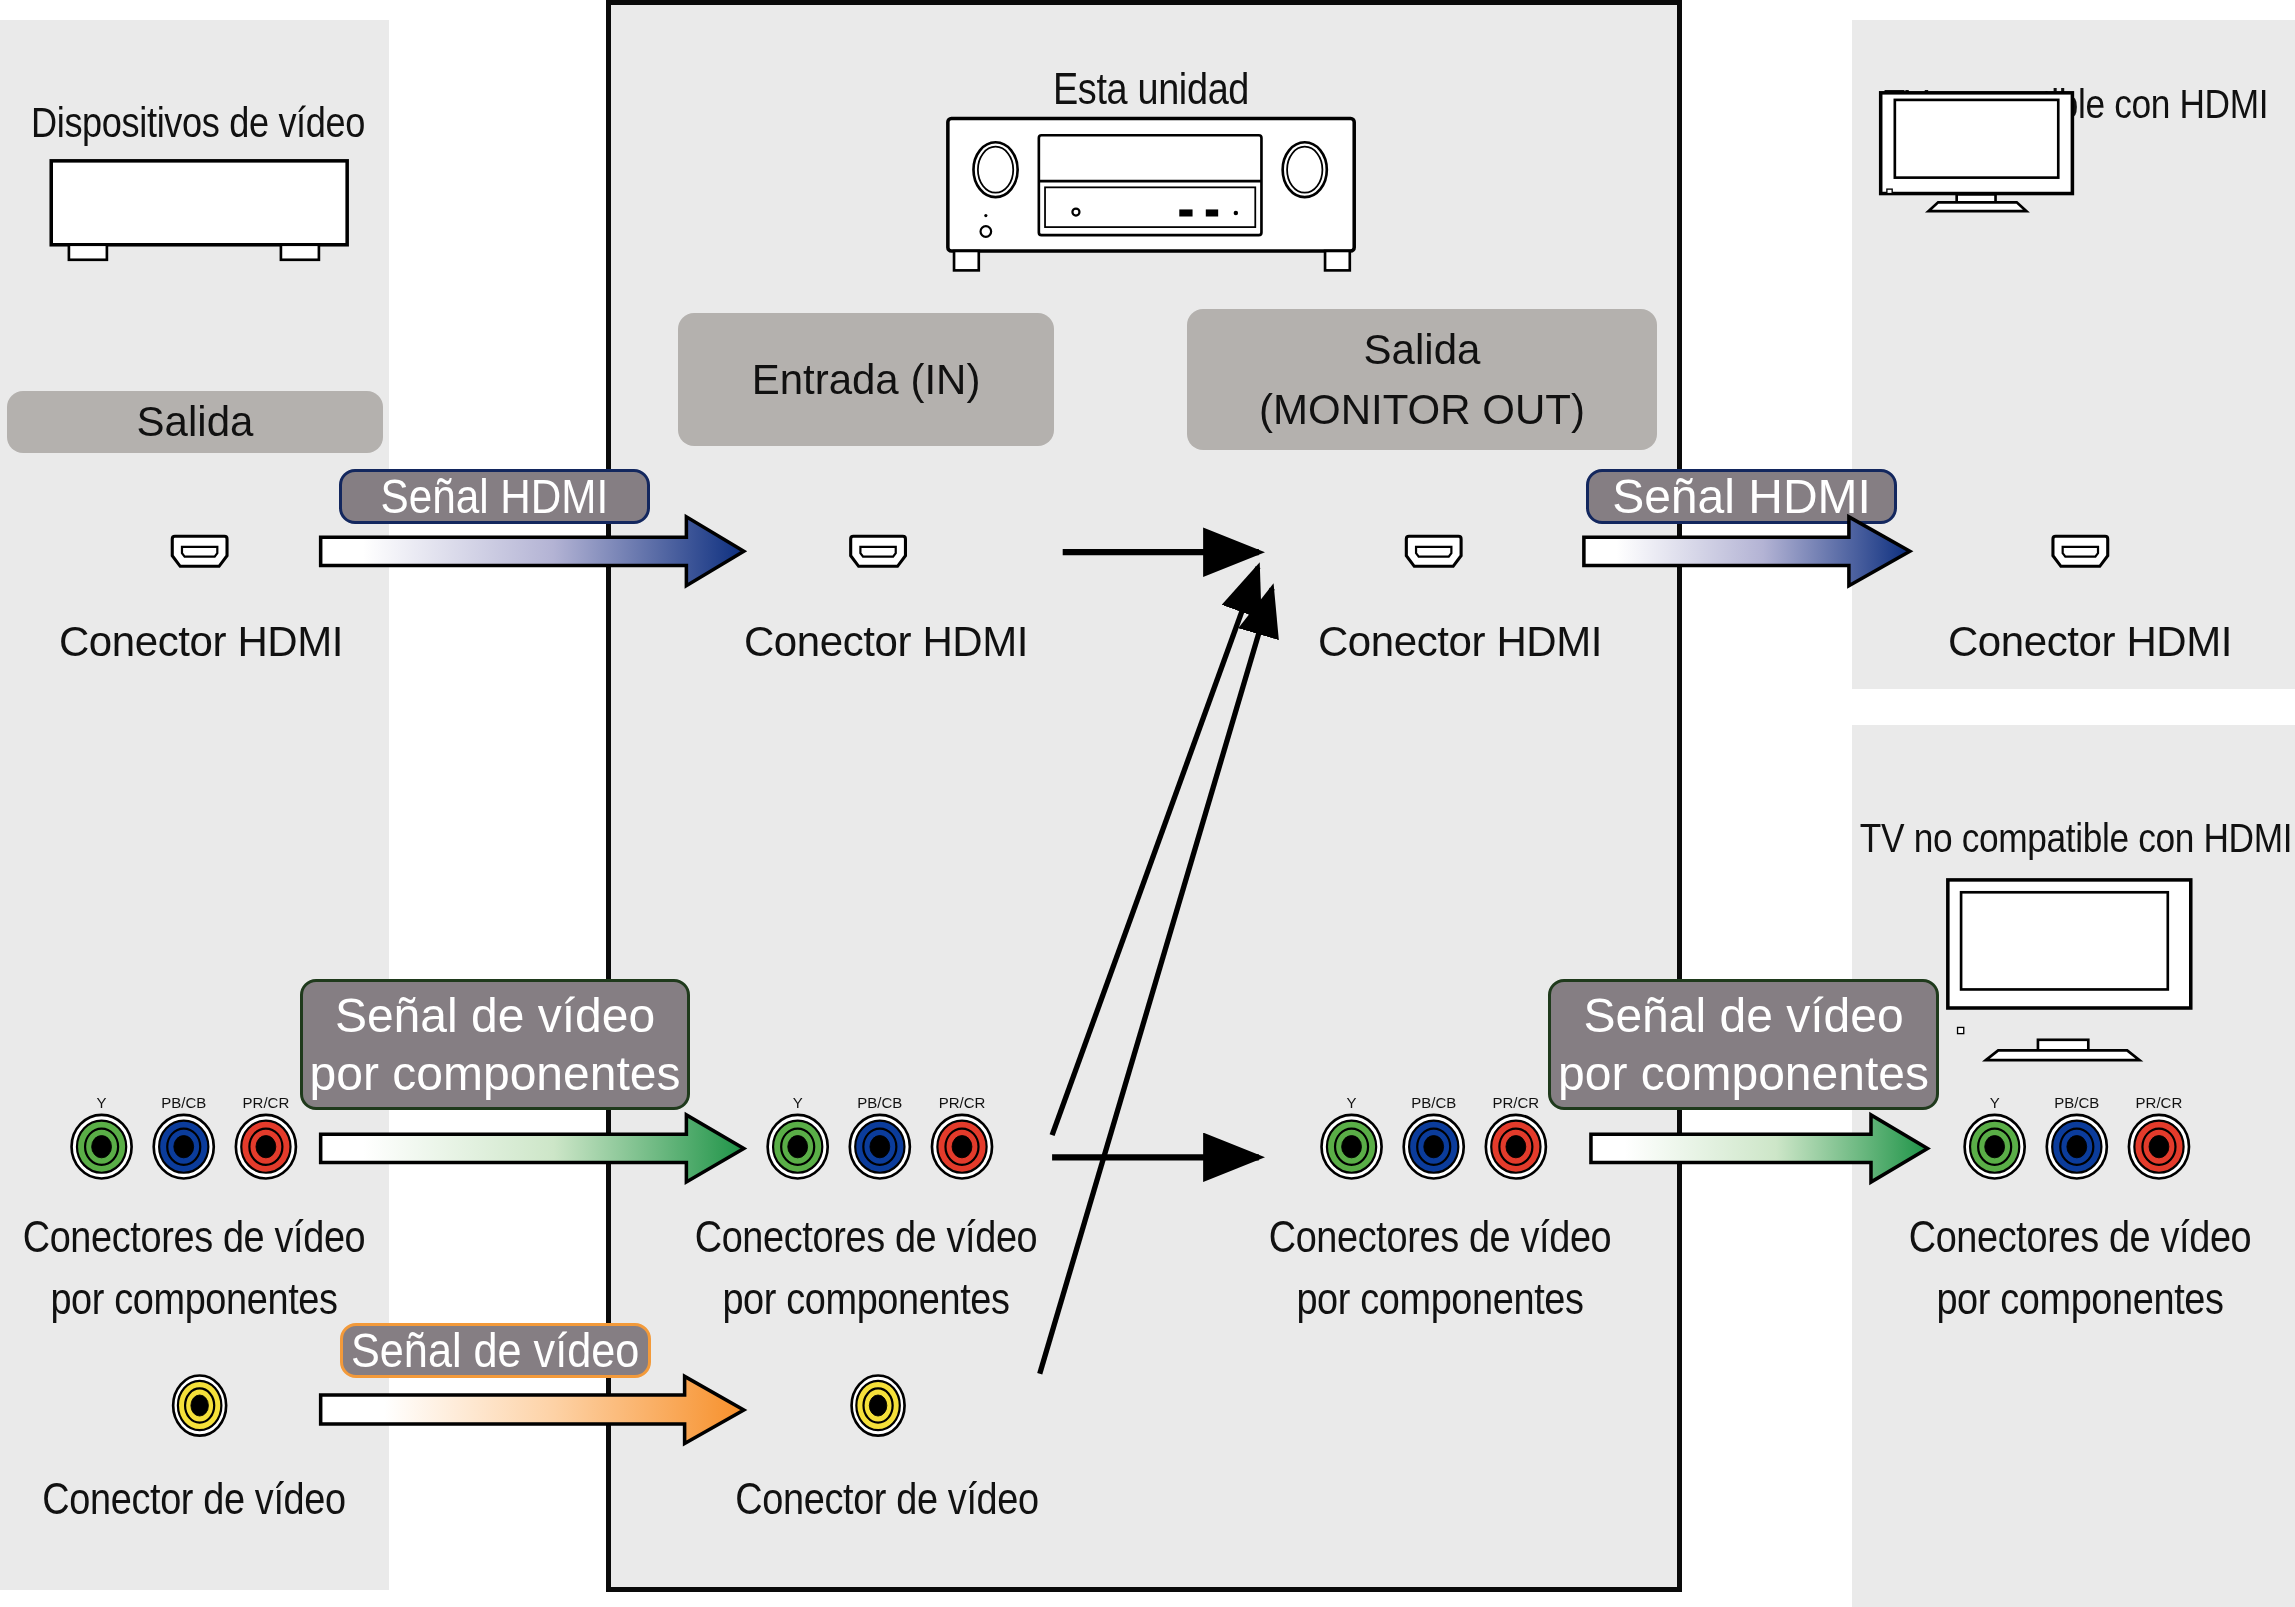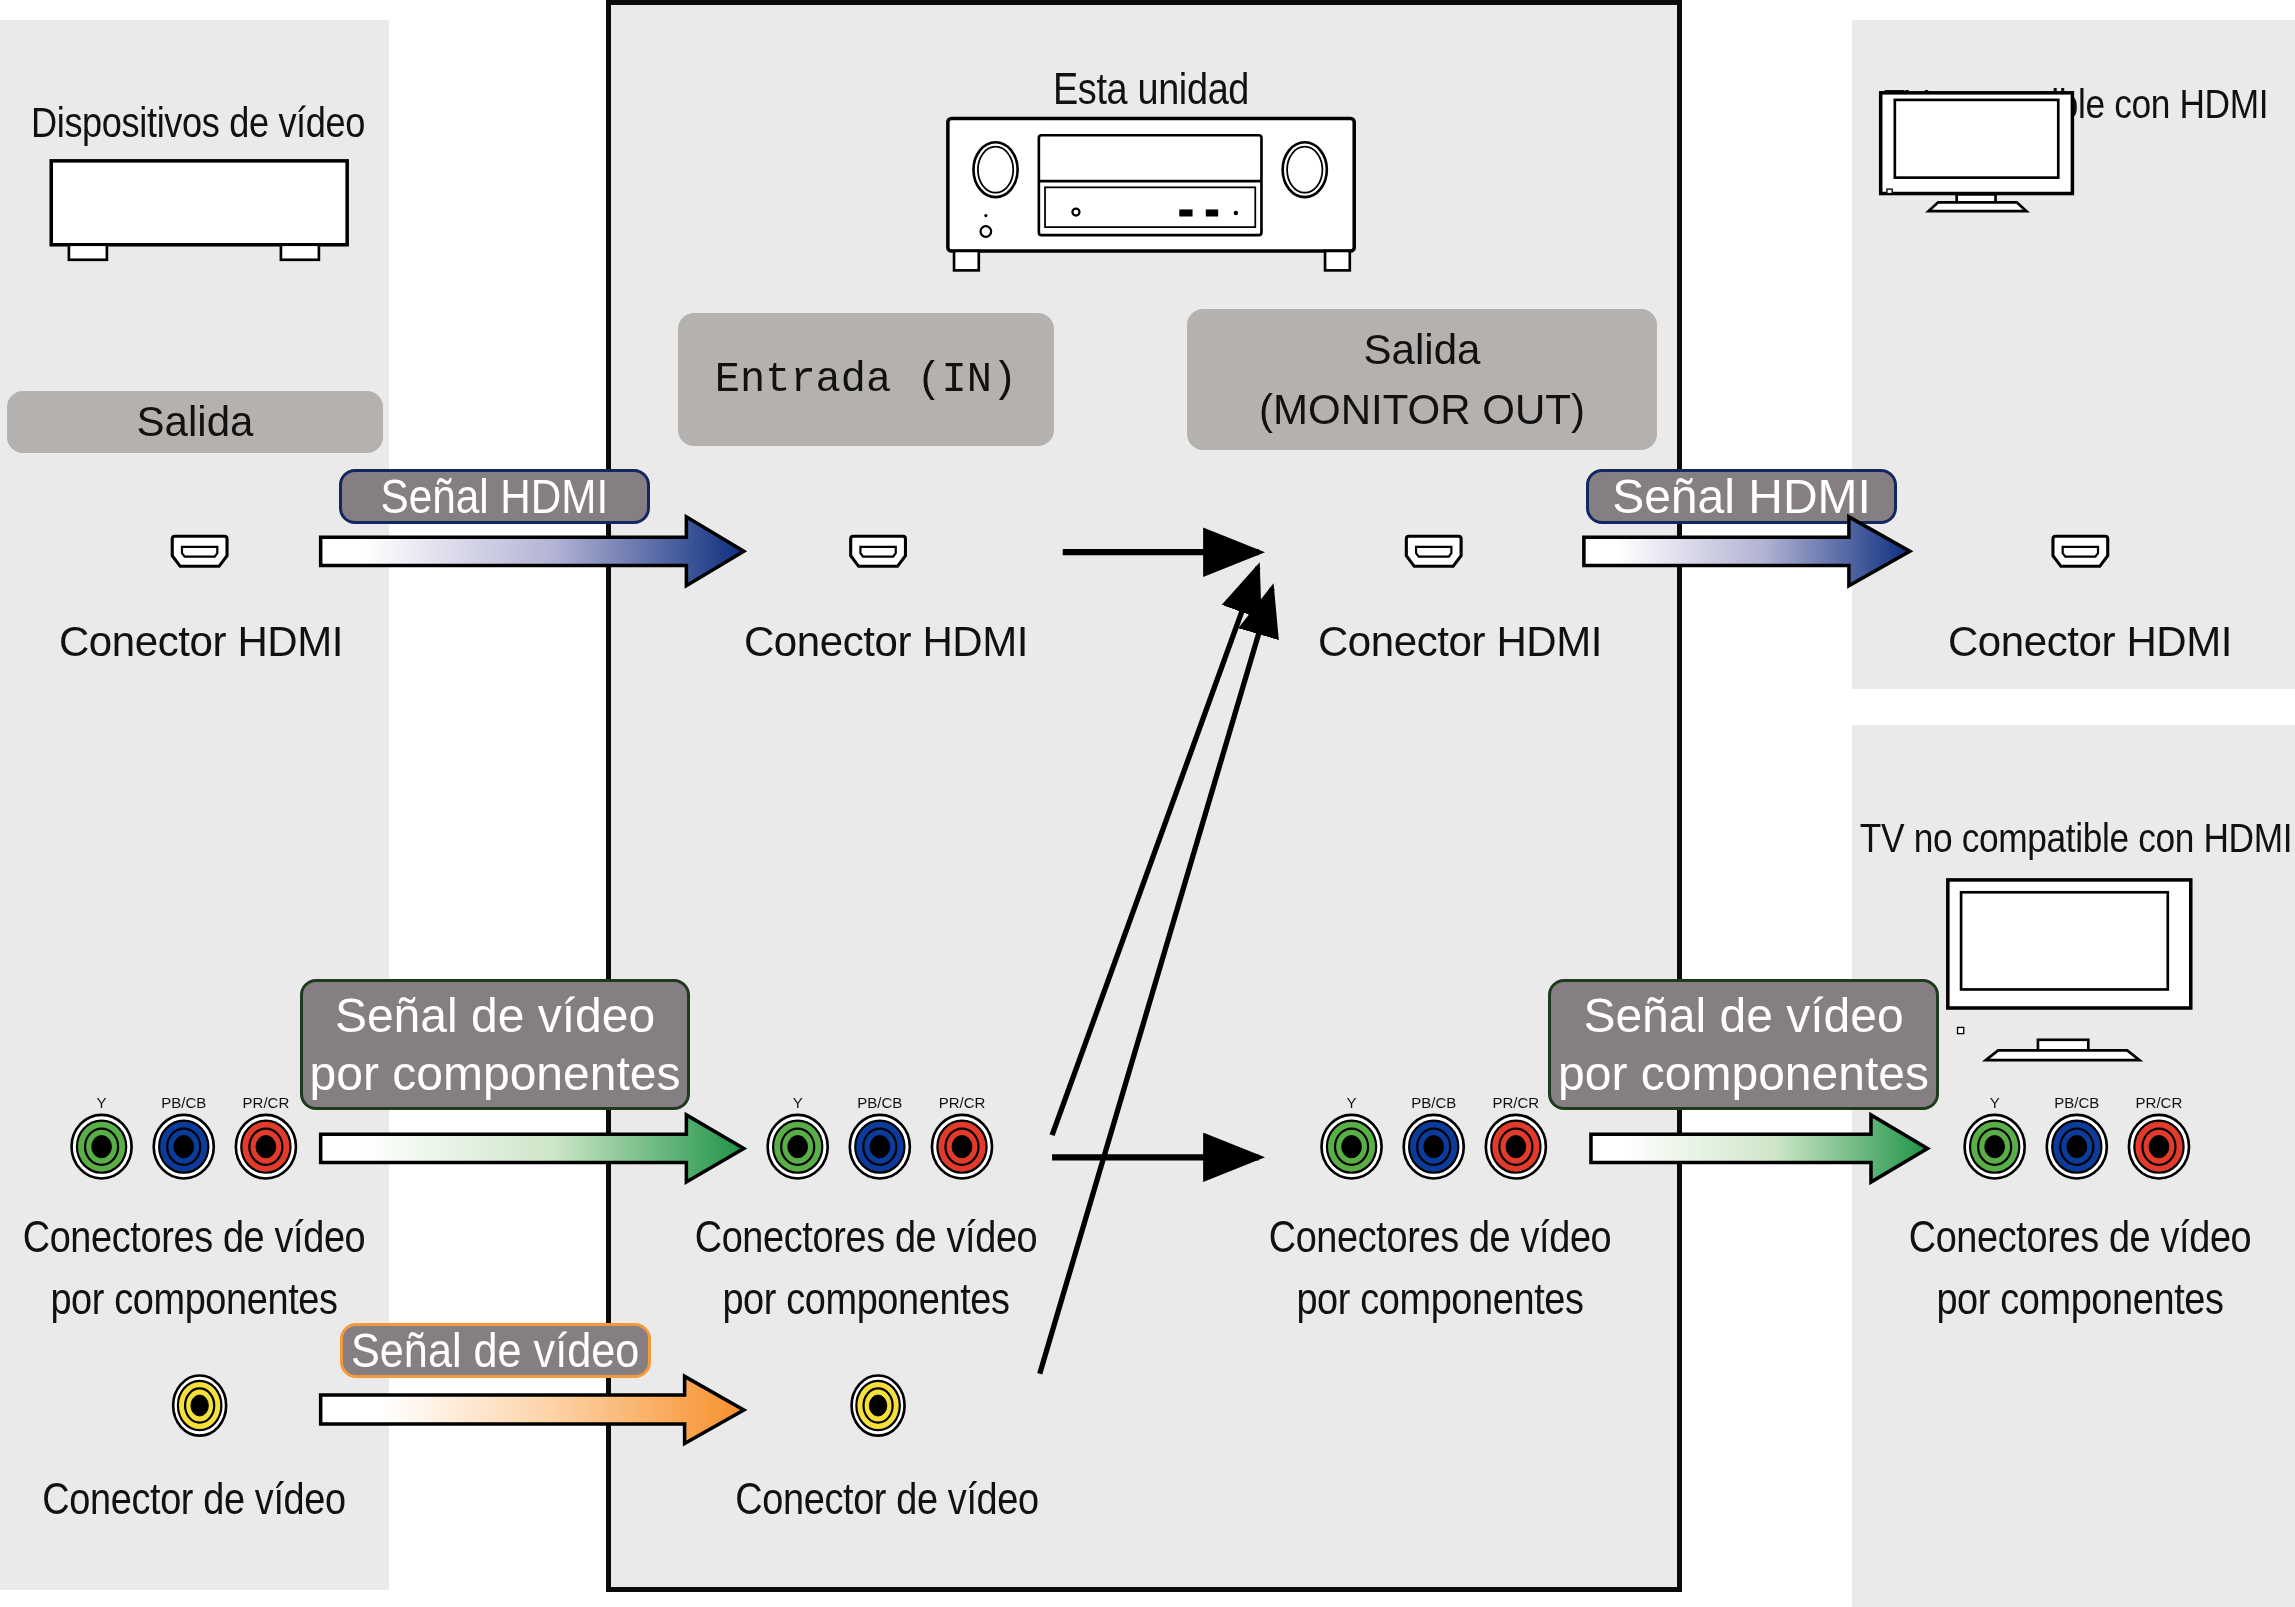--- a/index.html
+++ b/index.html
@@ -27,21 +27,21 @@
 <body>
 
 <div class="panel" style="left:0;top:20.3px;width:389px;height:1570px;"></div>
 <div class="center-box"></div>
 <div class="panel" style="left:1852px;top:20.3px;width:444px;height:669px;"></div>
 <div class="panel" style="left:1852px;top:725px;width:444px;height:883px;"></div>
 
 <div class="pill" style="left:7px;top:391px;width:376px;height:62px;">
   <span>Salida</span>
 </div>
-<div class="pill" style="left:678px;top:313px;width:376px;height:133px;font-family:Liberation Mono, monospace;">
+<div class="pill" style="left:678px;top:313px;width:376px;height:133px;">
   <span>Entrada (IN)</span>
 </div>
 <div class="pill" style="left:1187px;top:309px;width:470px;height:141px;">
   <span>Salida</span>
   <span>(MONITOR OUT)</span>
 </div>
 
 <div class="lbl cond" style="left:198px;top:99px;font-size:42px;">Dispositivos de vídeo</div>
 <div class="lbl cond" style="left:1151px;top:64px;font-size:44px;">Esta unidad</div>
 <div class="lbl cond" style="left:2076px;top:81px;font-size:41px;">TV compatible con HDMI</div>

